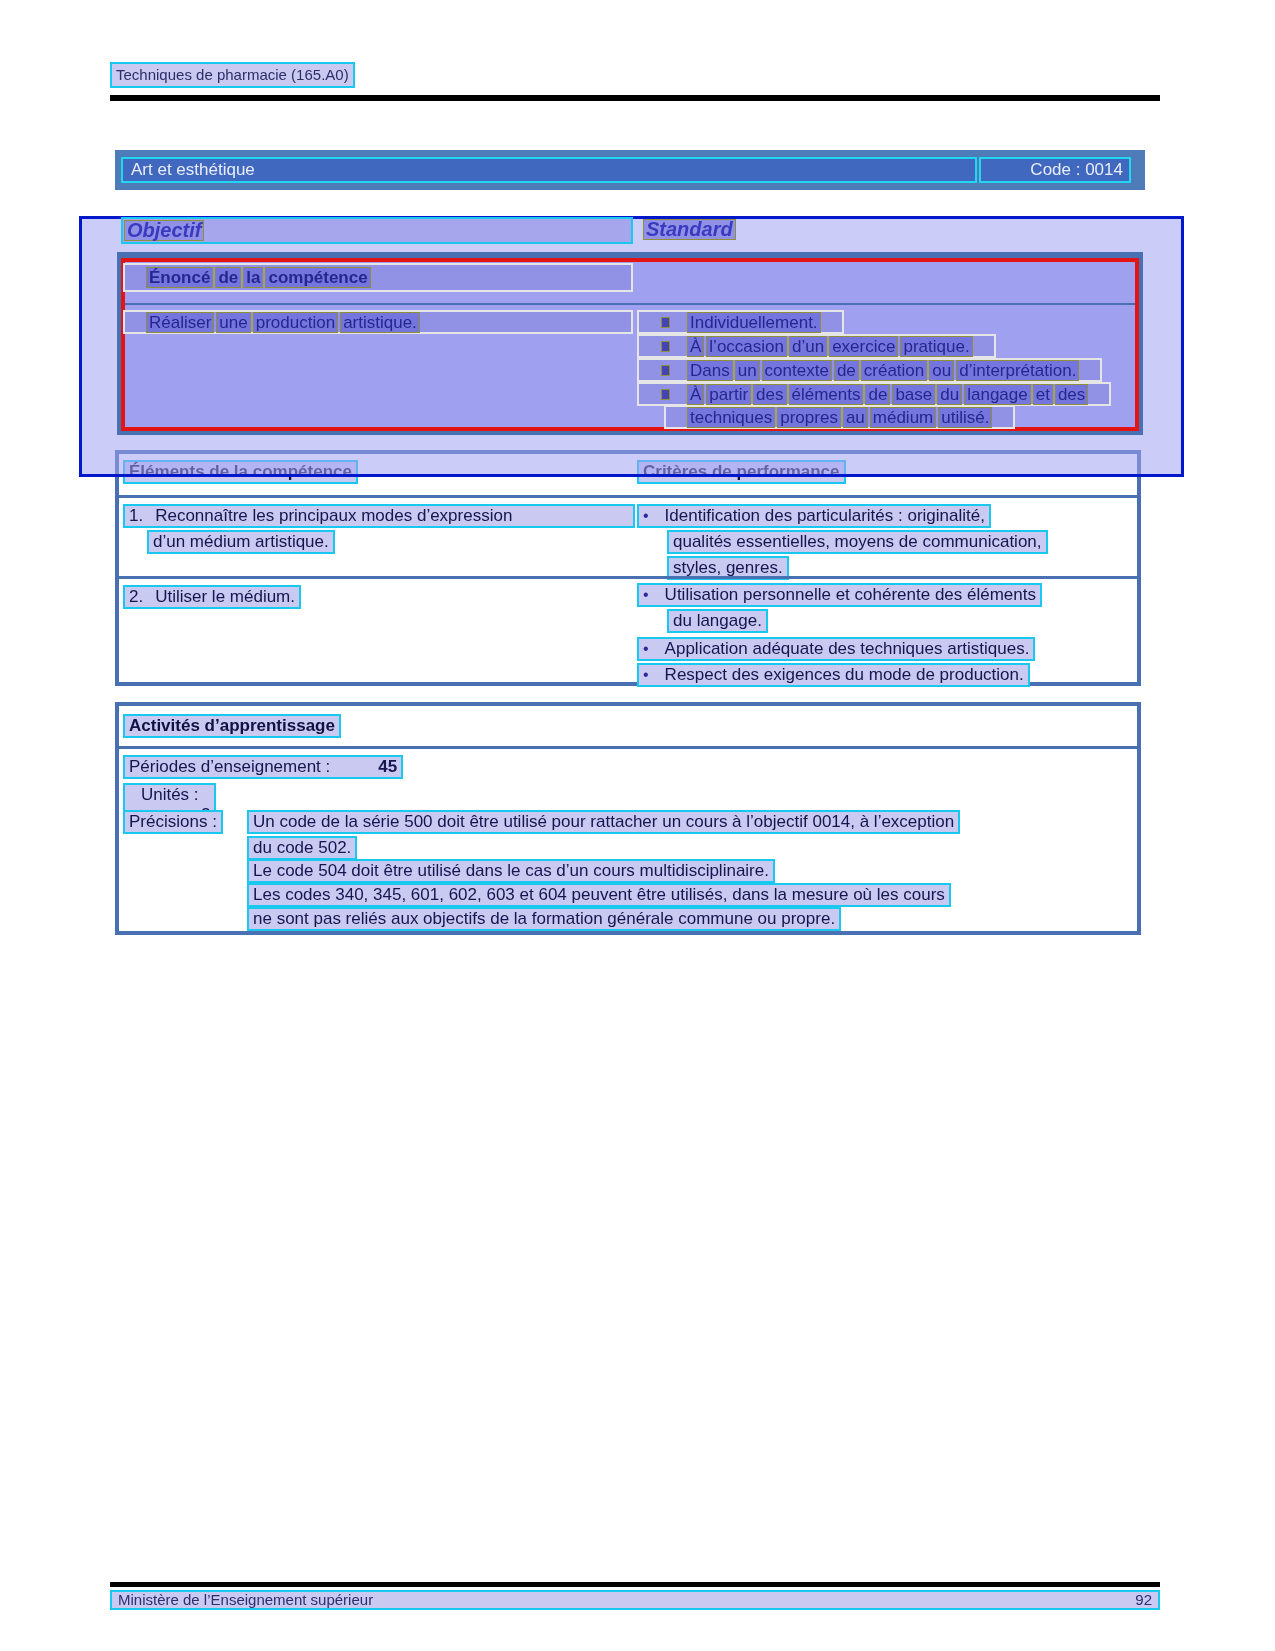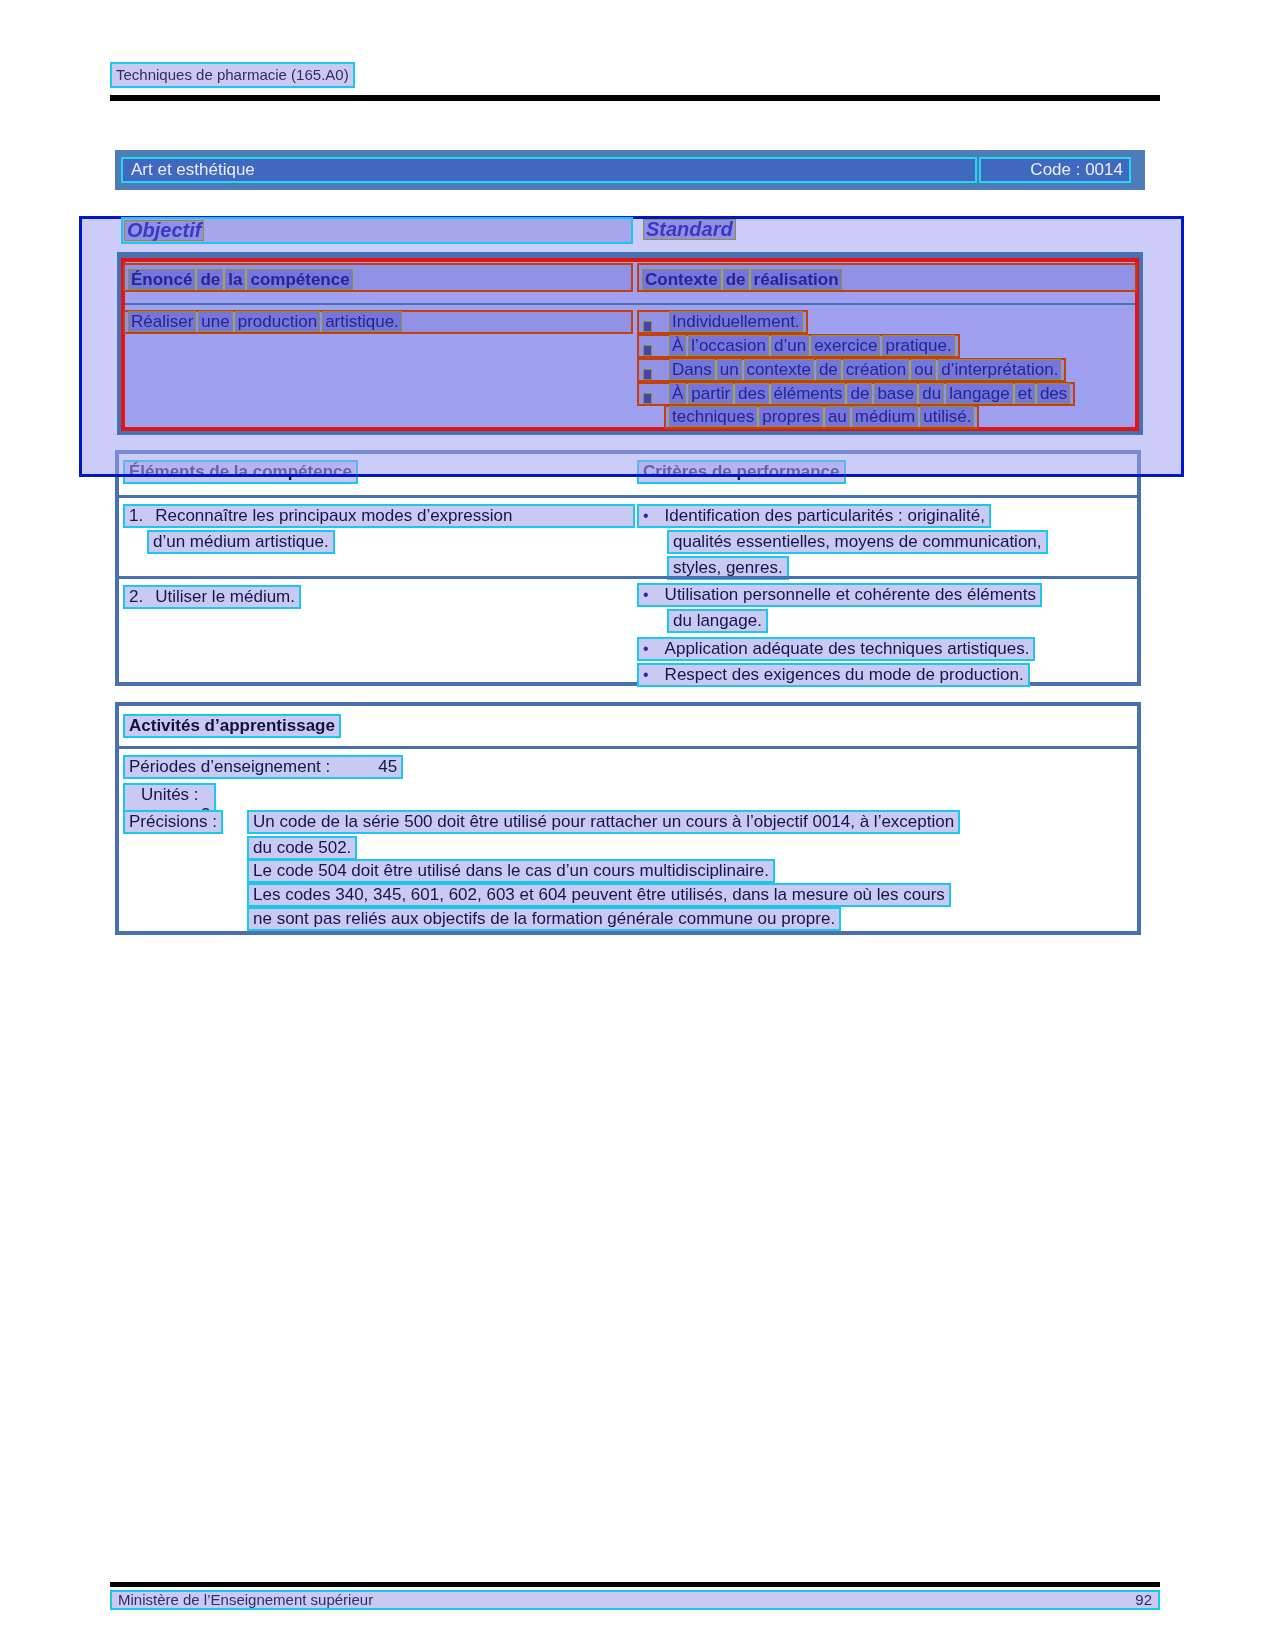--- a/index.html
+++ b/index.html
@@ -47,35 +47,35 @@
     padding:0 2px;margin:0 1px;line-height:19px;
   }
   
   .table1{
     position:absolute;left:117px;top:252px;width:1026px;height:183px;z-index:10;
     border:4px solid #4a70b4;border-top:6px solid #4a70b4;background:#a0a0f0;box-sizing:border-box;
   }
   .redframe{position:absolute;inset:0;border:4px solid #e41414;z-index:1;}
   .t1sep{position:absolute;left:0;right:0;top:45px;height:2px;background:#4a70b4;}
   .t1line{
-    position:absolute;display:flex;align-items:flex-end;border:2px solid #c2410c;
-    background:#9191e6;font-size:17px;color:#26268e;box-sizing:border-box;padding:0 2px;
+    position:absolute;display:flex;align-items:center;border:2px solid #e5e5e5;
+    background:#9191e6;font-size:17px;color:#26268e;box-sizing:border-box;padding:0 20px;
     white-space:nowrap;z-index:2;
   }
   .t1line .hwords{font-weight:bold;}
   .t1h{height:29px;}
   .sq{display:inline-block;width:7px;height:9px;background:#4343b2;border:1px solid #8f8f3a;margin:0 16px 0 2px;flex:0 0 auto;}
   
   .stable{position:absolute;left:115px;width:1026px;border:4px solid #4a70b4;background:#fff;box-sizing:border-box;}
   .table2{top:450px;height:236px;}
   .table3{top:702px;height:233px;}
   .ssep{position:absolute;left:0;right:0;height:3px;background:#4a70b4;}
   .bu{color:#2a2a9a;font-size:16px;margin-right:16px;flex:0 0 auto;}
   .numsp{margin-right:12px;}
-  .lblgap-45{margin-left:48px;}
+  .lblgap-45{margin-left:48px;font-weight:bold;}
   .lblgap-2{margin-left:72px;}
   
   .footerbar{
     left:110px;top:1590px;width:1050px;height:20px;font-size:15px;color:#2e2e6e;
     display:flex;justify-content:space-between;padding:0 6px;
   }
 </style>
 </head>
 <body>
 
@@ -157,23 +157,20 @@
   </div>
 </div>
 
 <div class="table1">
   <div class="redframe"></div>
   <div class="t1sep"></div>
 
   <div class="t1line t1h" style="left:2px;top:5px;width:510px;">
     <span class="hwords"><span class="w">Énoncé</span><span class="w">de</span><span class="w">la</span><span class="w">compétence</span></span>
   </div>
-  <div class="t1line t1h" style="left:516px;top:5px;width:500px;">
-    <span class="hwords"><span class="w">Contexte</span><span class="w">de</span><span class="w">réalisation</span></span>
-  </div>
 
   <div class="t1line" style="left:2px;top:52px;width:510px;height:24px;">
     <span><span class="w">Réaliser</span><span class="w">une</span><span class="w">production</span><span class="w">artistique.</span></span>
   </div>
 
   <div class="t1line" style="left:516px;top:52px;height:24px;">
     <span class="sq"></span>
     <span><span class="w">Individuellement.</span></span>
   </div>
   <div class="t1line" style="left:516px;top:76px;height:24px;">

